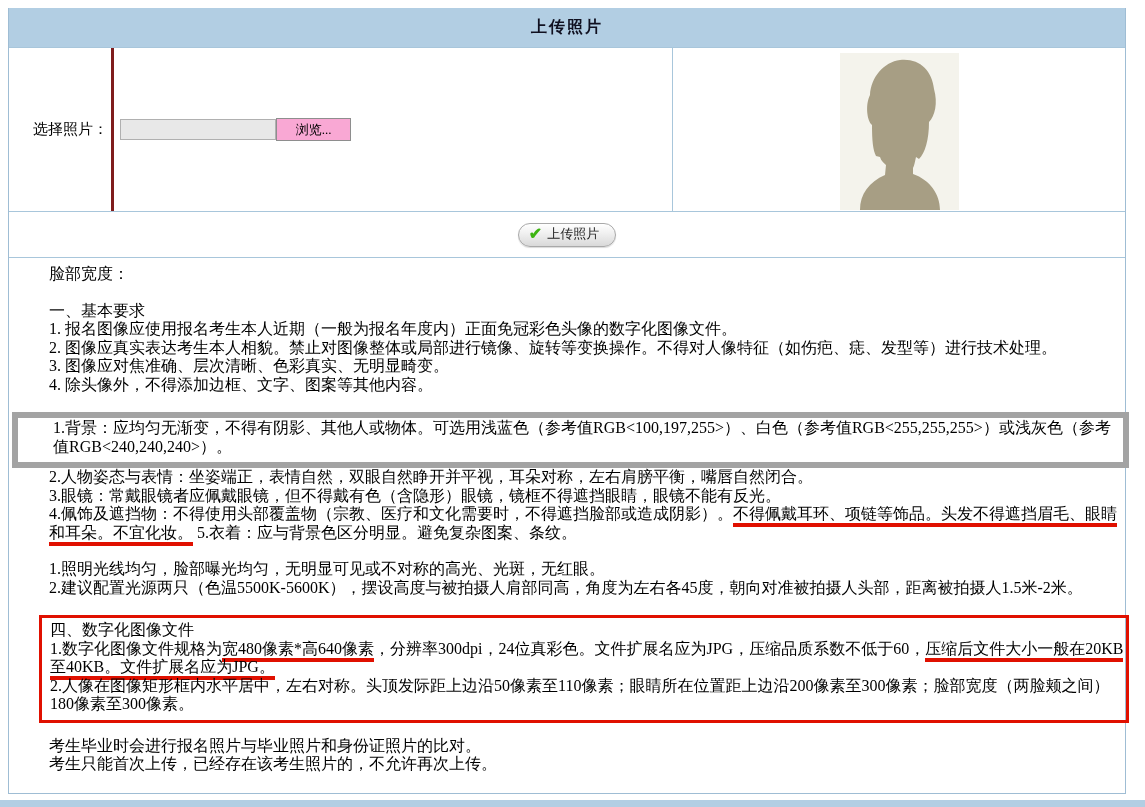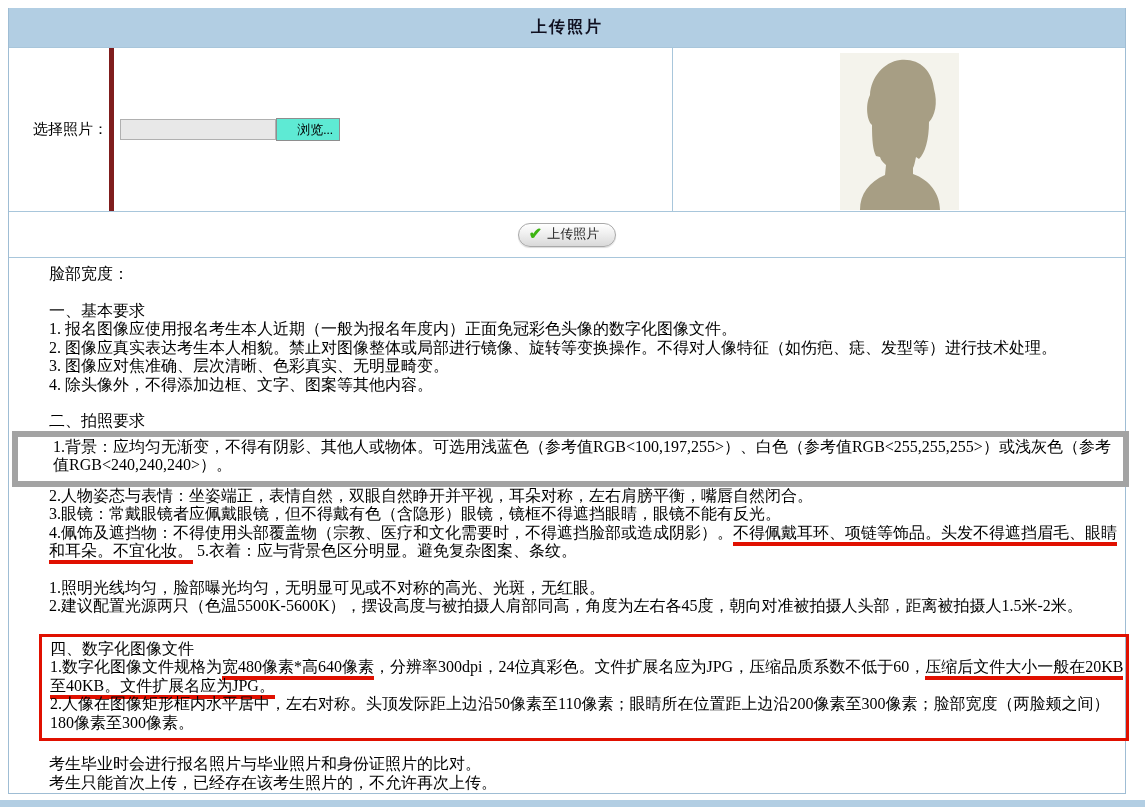--- a/index.html
+++ b/index.html
@@ -12,35 +12,35 @@
     position:absolute;left:8px;top:8px;width:1116px;
     border:1px solid #9fbdd4;border-top:none;background:#fff;
   }
   .titlebar{
     height:39px;background:#b2cee3;
     display:flex;align-items:center;justify-content:center;
     font-size:16px;font-weight:bold;letter-spacing:2px;color:#101020;
   }
   .row-select{display:flex;height:163px;border-top:1px solid #a8c6db;}
   .cell-label{
-    width:105px;border-right:5px solid #7f1d1d;box-sizing:border-box;
+    width:105px;border-right:3px solid #7f1d1d;box-sizing:border-box;
     display:flex;align-items:center;padding-left:24px;font-size:15px;
   }
   .cell-input{
     width:559px;border-right:1px solid #a8c6db;box-sizing:border-box;
     display:flex;align-items:center;padding-left:6px;
   }
   .file-text{
     width:150px;height:19px;background:#e8e8e8;border:1px solid #b0b0b0;
     font-size:13px;padding:0 2px;
   }
   .browse-btn{
-    width:64px;height:23px;margin-left:0px;background:#5eead4;
+    width:75px;height:23px;margin-left:0px;background:#f9a8d4;
     border:1px solid #8e8e8e;font-size:13px;
-    font-family:"Liberation Serif","DejaVu Serif",serif;color:#000;text-align:right;
+    font-family:"Liberation Serif","DejaVu Serif",serif;color:#000;
   }
   .cell-photo{
     flex:1;display:flex;align-items:flex-end;justify-content:center;
   }
   .portrait{display:block;margin-bottom:1px;}
   .row-upload{
     height:45px;border-top:1px solid #a8c6db;
     display:flex;align-items:center;justify-content:center;
   }
   .upload-btn{
@@ -124,21 +124,20 @@
     <div class="req-intro">脸部宽度：</div>
     <div id="req-sections">
         <div class="req-section">
           <div class="req-heading">一、基本要求</div>
           <div class="req-item"><span>1. 报名图像应使用报名考生本人近期（一般为报名年度内）正面免冠彩色头像的数字化图像文件。</span></div>
           <div class="req-item"><span>2. 图像应真实表达考生本人相貌。禁止对图像整体或局部进行镜像、旋转等变换操作。不得对人像特征（如伤疤、痣、发型等）进行技术处理。</span></div>
           <div class="req-item"><span>3. 图像应对焦准确、层次清晰、色彩真实、无明显畸变。</span></div>
           <div class="req-item"><span>4. 除头像外，不得添加边框、文字、图案等其他内容。</span></div>
         </div>
         <div class="req-section">
-          <div class="req-heading">二、拍照要求</div>
           <div class="req-item item-box"><span>1.背景：应均匀无渐变，不得有阴影、其他人或物体。可选用浅蓝色（参考值RGB&lt;100,197,255&gt;）、白色（参考值RGB&lt;255,255,255&gt;）或浅灰色（参考值RGB&lt;240,240,240&gt;）。</span></div>
           <div class="req-item"><span>2.人物姿态与表情：坐姿端正，表情自然，双眼自然睁开并平视，耳朵对称，左右肩膀平衡，嘴唇自然闭合。</span></div>
           <div class="req-item"><span>3.眼镜：常戴眼镜者应佩戴眼镜，但不得戴有色（含隐形）眼镜，镜框不得遮挡眼睛，眼镜不能有反光。</span></div>
           <div class="req-item"><span>4.佩饰及遮挡物：不得使用头部覆盖物（宗教、医疗和文化需要时，不得遮挡脸部或造成阴影）。</span><span class="red-underline">不得佩戴耳环、项链等饰品。头发不得遮挡眉毛、眼睛和耳朵。不宜化妆。</span><span> 5.衣着：应与背景色区分明显。避免复杂图案、条纹。</span></div>
         </div>
         <div class="req-section">
           <div class="req-item"><span>1.照明光线均匀，脸部曝光均匀，无明显可见或不对称的高光、光斑，无红眼。</span></div>
           <div class="req-item"><span>2.建议配置光源两只（色温5500K-5600K），摆设高度与被拍摄人肩部同高，角度为左右各45度，朝向对准被拍摄人头部，距离被拍摄人1.5米-2米。</span></div>
         </div>
         <div class="req-section sec-box">

